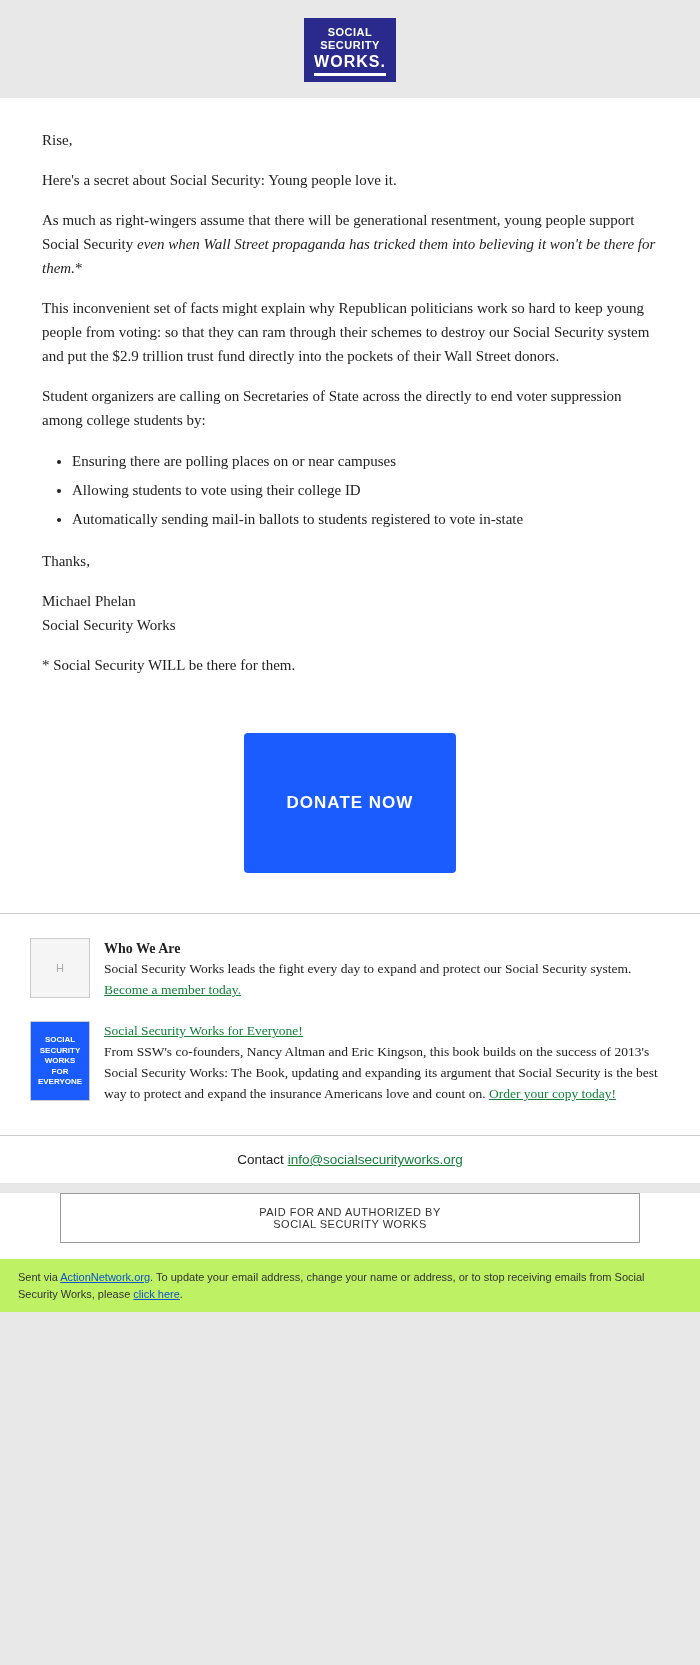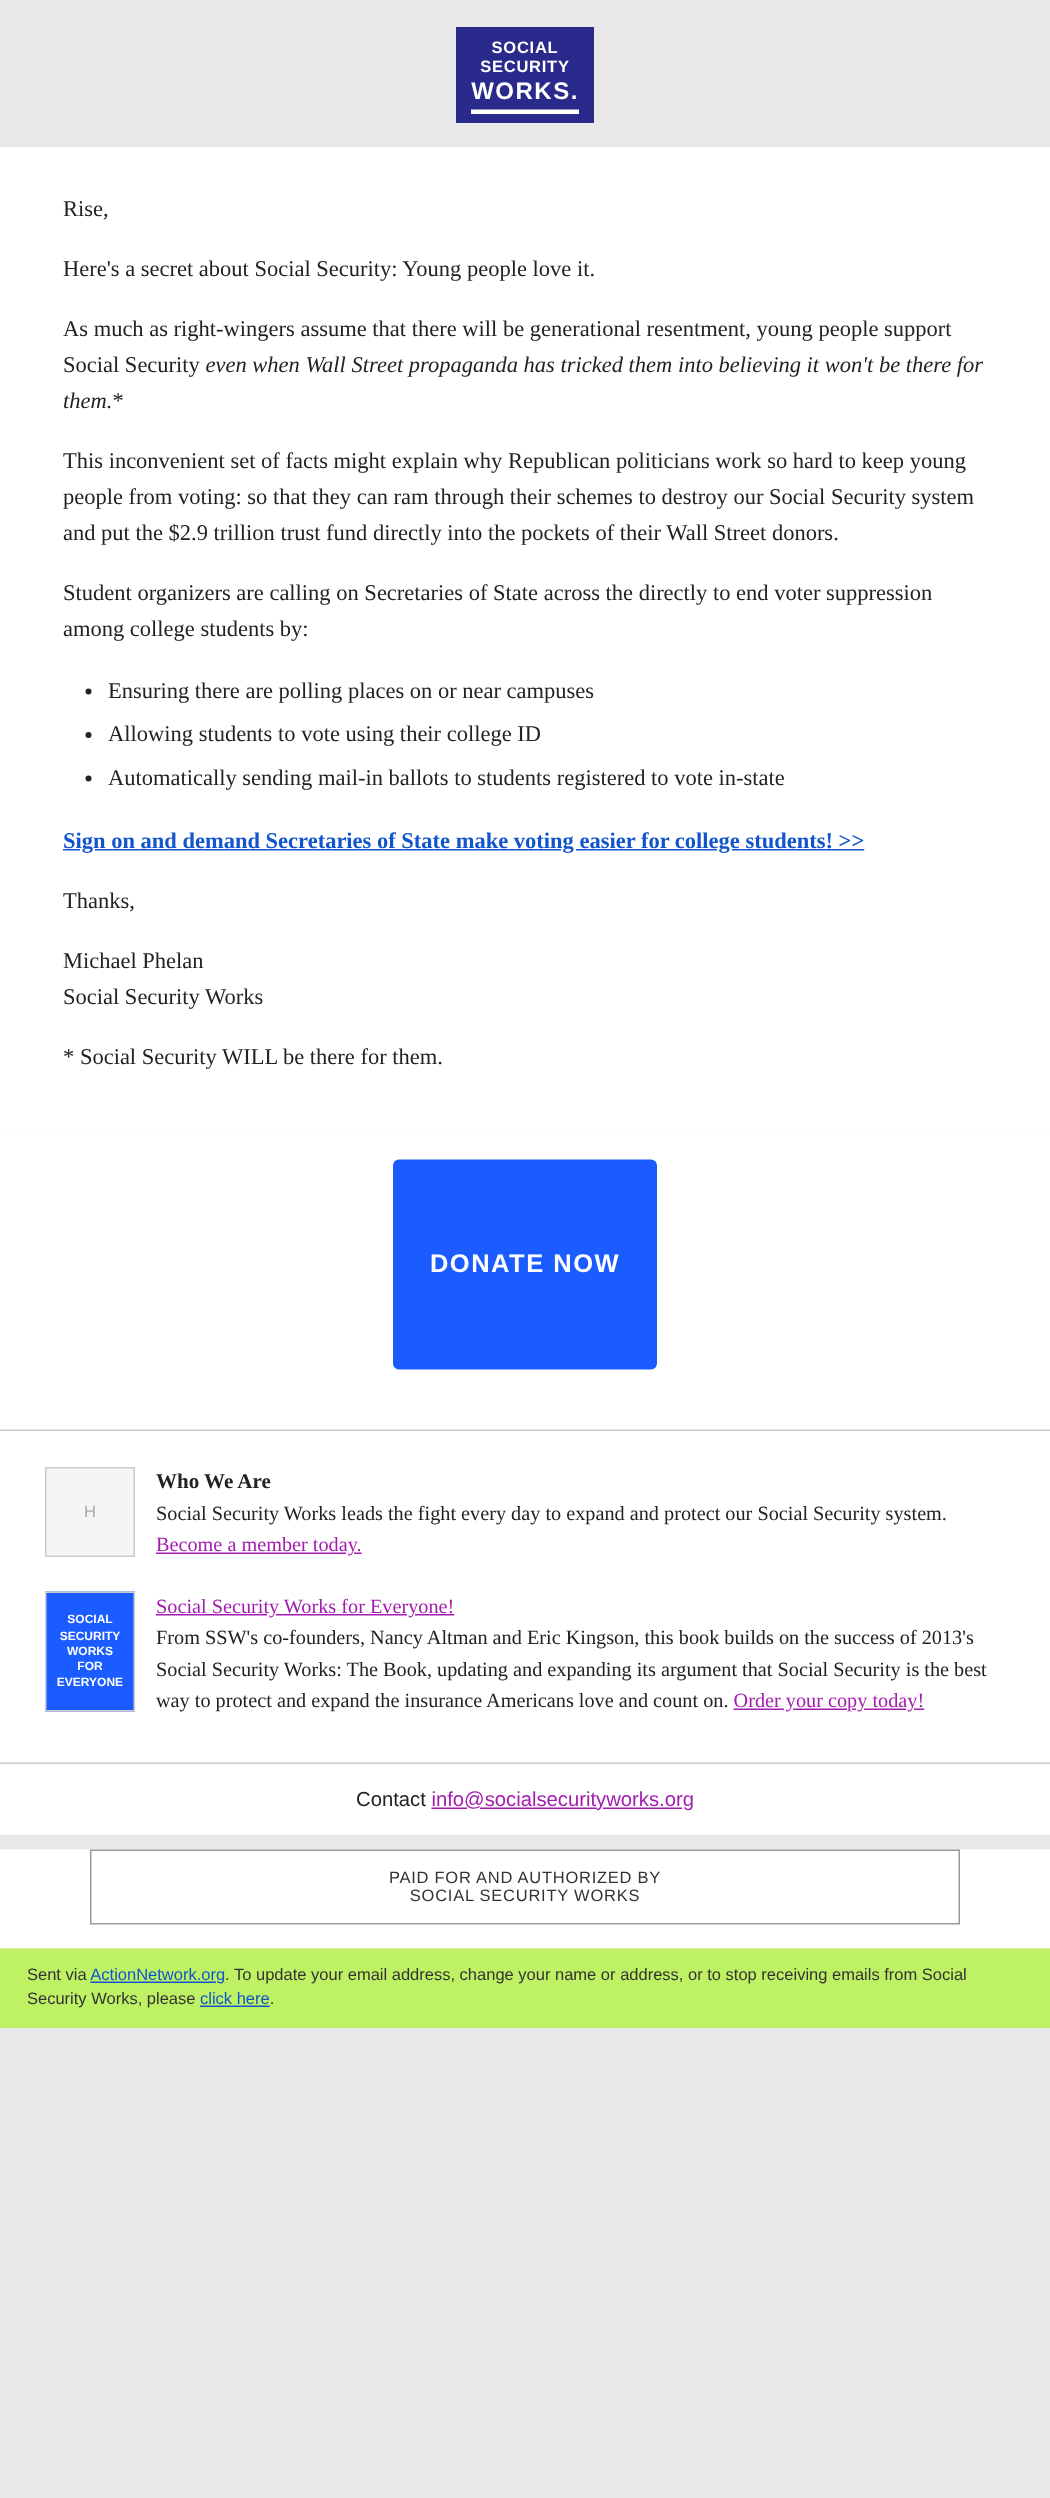--- a/index.html
+++ b/index.html
@@ -45,21 +45,21 @@
       line-height: 1.6;
     }
     .email-body ul {
       margin: 0 0 16px 30px;
       line-height: 1.8;
     }
     .email-body ul li {
       margin-bottom: 2px;
     }
     .link-blue {
-      color: #a21caf;
+      color: #15803d;
       text-decoration: underline;
       cursor: pointer;
     }
     .cta-link {
       color: #1155cc;
       font-weight: bold;
       text-decoration: underline;
       cursor: pointer;
       display: inline;
     }
@@ -72,21 +72,21 @@
     .donate-btn {
       background: #1a5cff;
       color: #fff;
       font-family: Arial, sans-serif;
       font-size: 17px;
       font-weight: bold;
       letter-spacing: 1px;
       text-transform: uppercase;
       border: none;
       border-radius: 4px;
-      width: 176px;
+      width: 212px;
       height: 140px;
       cursor: pointer;
       display: inline-block;
       line-height: 1;
       padding: 20px 10px;
       vertical-align: top;
     }
     .footer-section {
       background: #fff;
       border-top: 1px solid #ccc;
@@ -185,23 +185,20 @@
   <p>
     <span>As much as right-wingers assume that there will be generational resentment, young people support Social Security </span><span class="italic">even when Wall Street propaganda has tricked them into believing it won't be there for them.</span><span>*</span>
   </p>
   <p>This inconvenient set of facts might explain why Republican politicians work so hard to keep young people from voting: so that they can ram through their schemes to destroy our Social Security system and put the $2.9 trillion trust fund directly into the pockets of their Wall Street donors.</p>
   <p>Student organizers are calling on Secretaries of State across the directly to end voter suppression among college students by:</p>
   <ul>
     <li>Ensuring there are polling places on or near campuses</li>
     <li>Allowing students to vote using their college ID</li>
     <li>Automatically sending mail-in ballots to students registered to vote in-state</li>
   </ul>
-  <p>
-    <a class="cta-link" href="#">Sign on and demand Secretaries of State make voting easier for college students! &gt;&gt;</a>
-  </p>
   <p>Thanks,</p>
   <p>
     <span>Michael Phelan</span><br>
     <span>Social Security Works</span>
   </p>
   <p>* Social Security WILL be there for them.</p>
 </div>
 
 <div class="donate-section">
   <button class="donate-btn">DONATE NOW</button>

